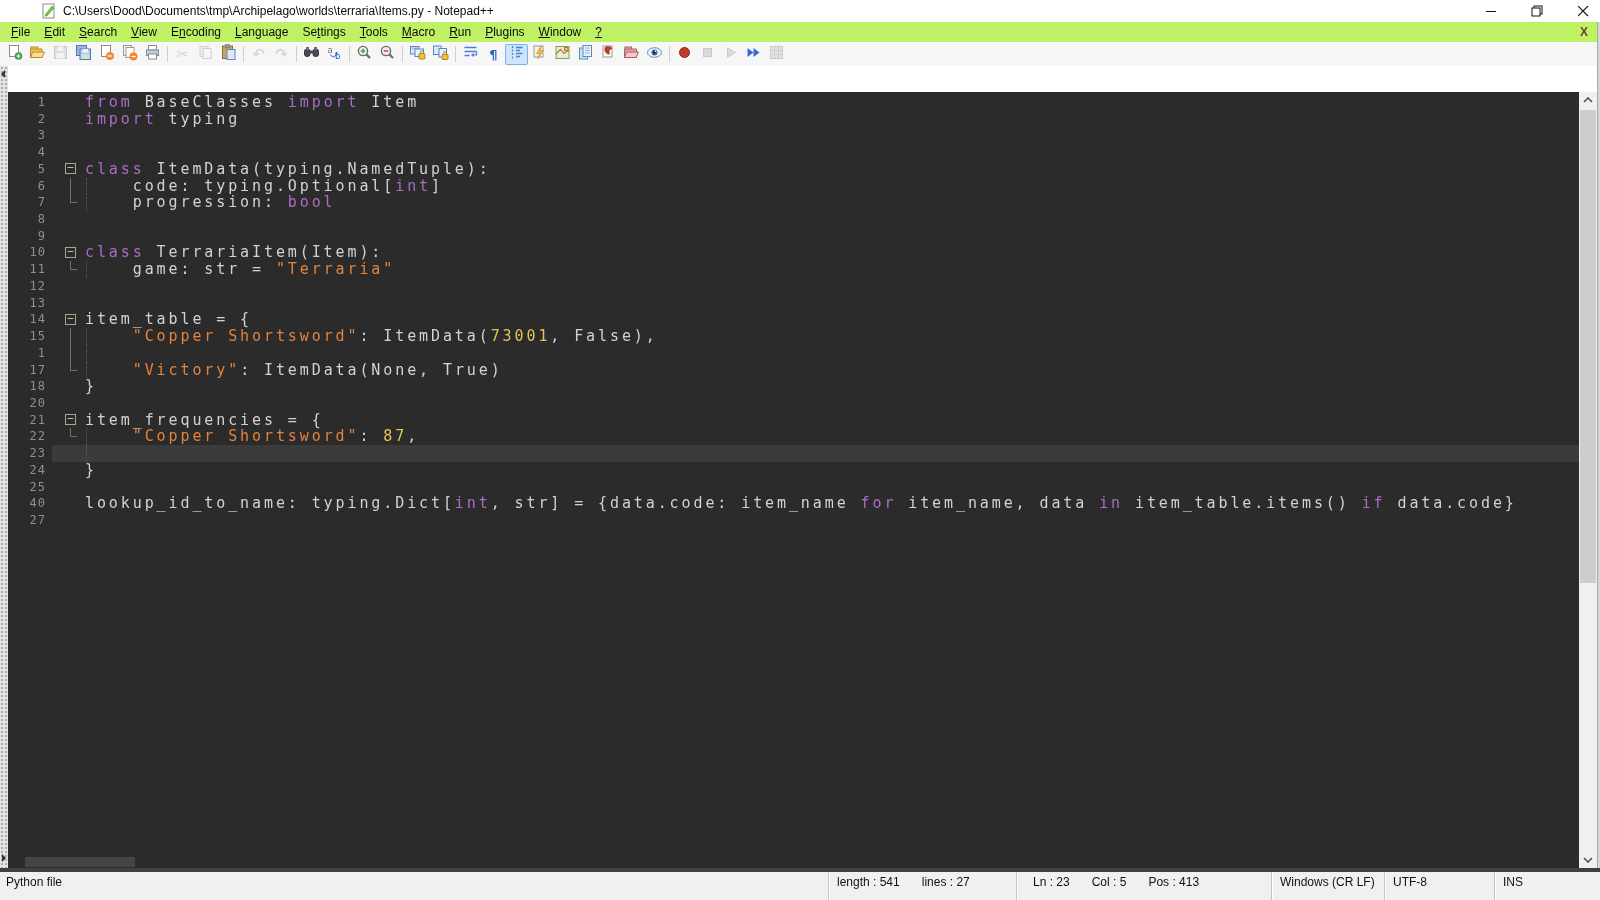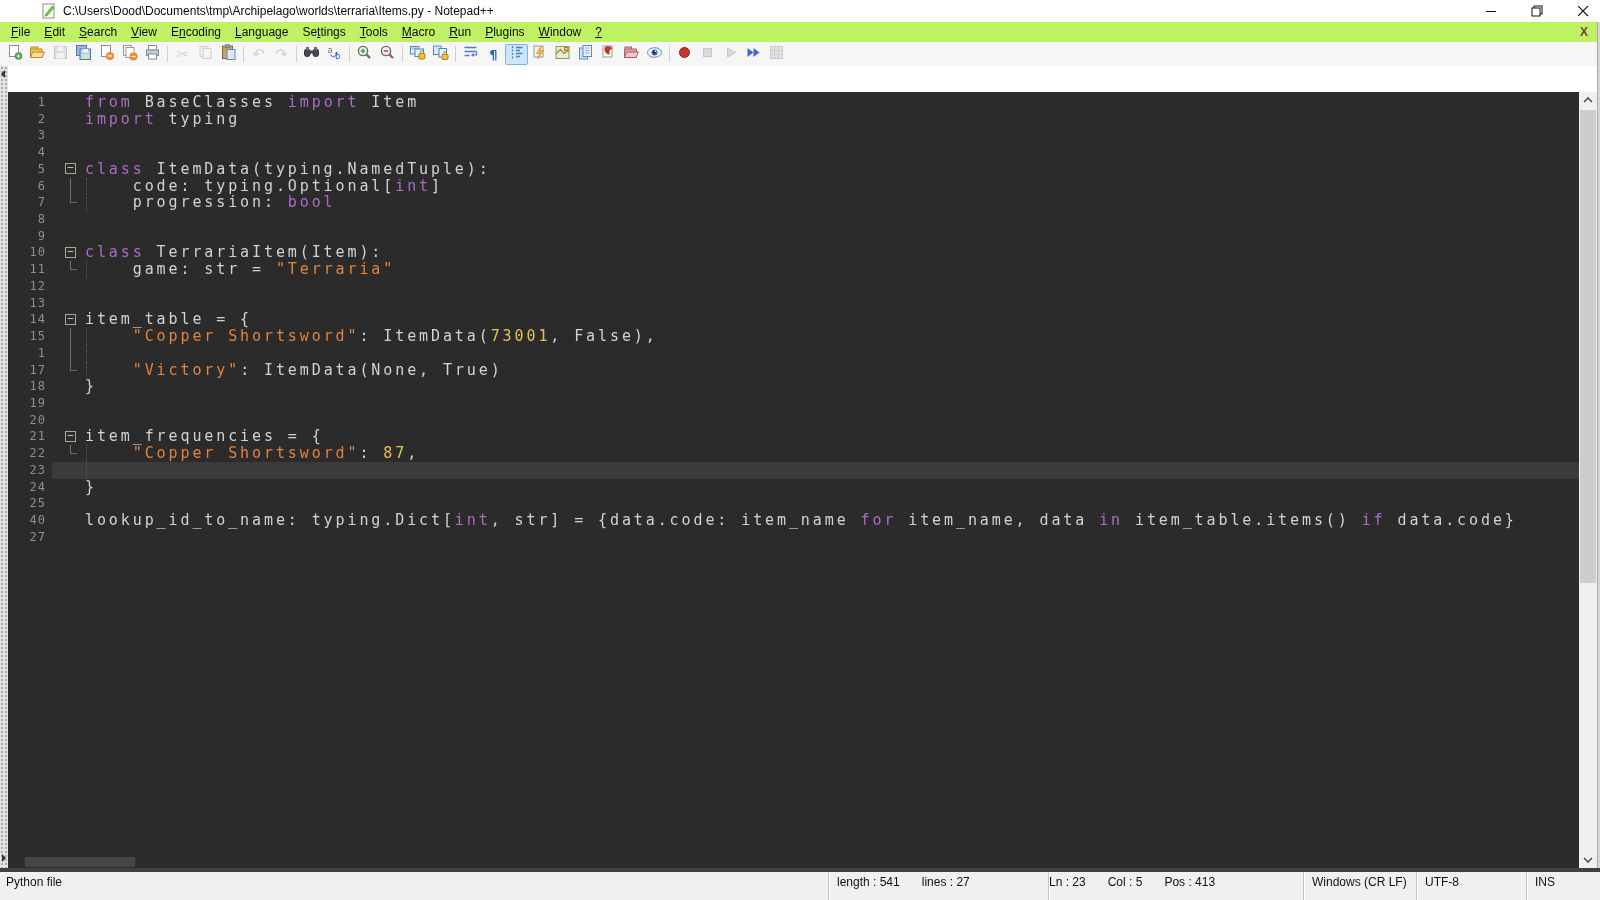--- a/index.html
+++ b/index.html
@@ -64,21 +64,21 @@
   .vbtn.up{top:0;} .vbtn.down{bottom:0;}
   .vthumb{position:absolute;left:1px;top:18px;width:16px;height:473px;background:#cdcdcd;}
   .win-edge-right{position:absolute;right:0;top:22px;width:3px;height:846px;background:#d6d6d6;border-left:1px solid #a8a8a8;}
   
   .statusbar{position:absolute;left:0;top:868px;width:100%;height:32px;background:var(--c-statusbar_bg);
              border-top:4px solid #404040;display:flex;font-size:12px;color:#111;}
   .sb-sec{padding-top:3px;white-space:pre;border-left:1px solid #c4c4c4;box-shadow:inset 1px 0 0 #fff;}
   .sb-sec:first-child{border-left:none;box-shadow:none;}
   .sb-doc{width:828px;padding-left:6px;}
   .sb-len{width:188px;padding-left:8px;}
-  .sb-pos{width:255px;padding-left:0;margin-left:32px;}
+  .sb-pos{width:255px;padding-left:16px;}
   .sb-eol{width:113px;padding-left:8px;}
   .sb-enc{width:110px;padding-left:8px;}
   .sb-ins{flex:1;padding-left:8px;}
   .sb-gap{display:inline-block;width:22px;}
 </style>
 </head>
 <body>
 
 <div class="window">
 
@@ -457,25 +457,20 @@
           </span>
           <span class="guide"></span>
           <span class="code"><span class="sg-d">    </span><span class="sg-s">"Victory"</span><span class="sg-d">: ItemData(None, True)</span></span>
         </div>
         <div class="row">
           <span class="ln">18</span>
           <span class="fold"></span>
           <span class="code"><span class="sg-d">}</span></span>
         </div>
         <div class="row">
-          <span class="ln">19</span>
-          <span class="fold"></span>
-          <span class="code"></span>
-        </div>
-        <div class="row">
           <span class="ln">20</span>
           <span class="fold"></span>
         </div>
         <div class="row">
           <span class="ln">21</span>
           <span class="fold">
             <span class="fbox">−</span>
           </span>
           <span class="code"><span class="sg-d">item_frequencies = {</span></span>
         </div>

